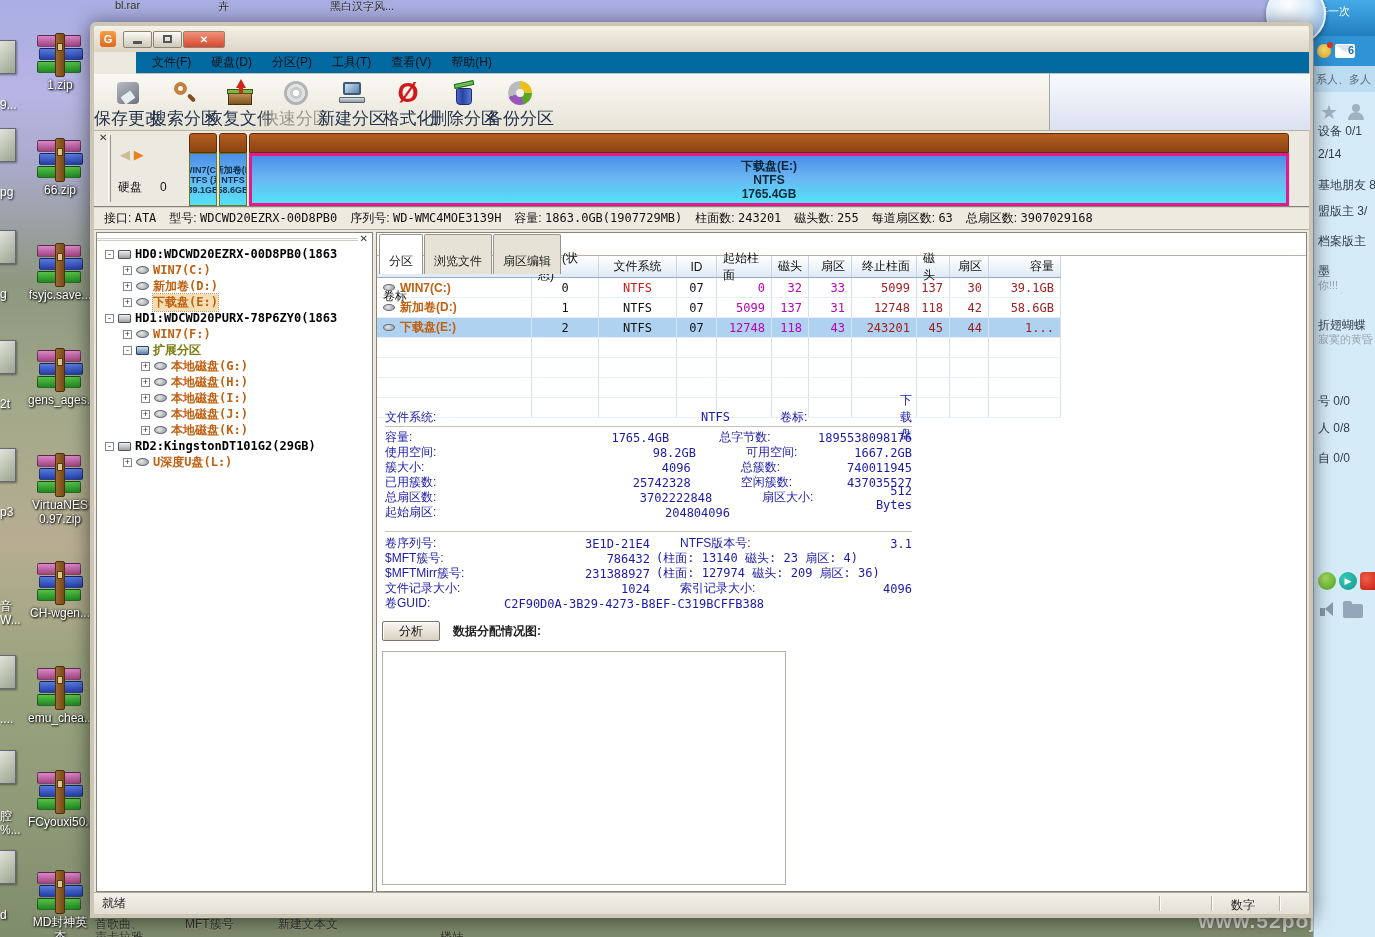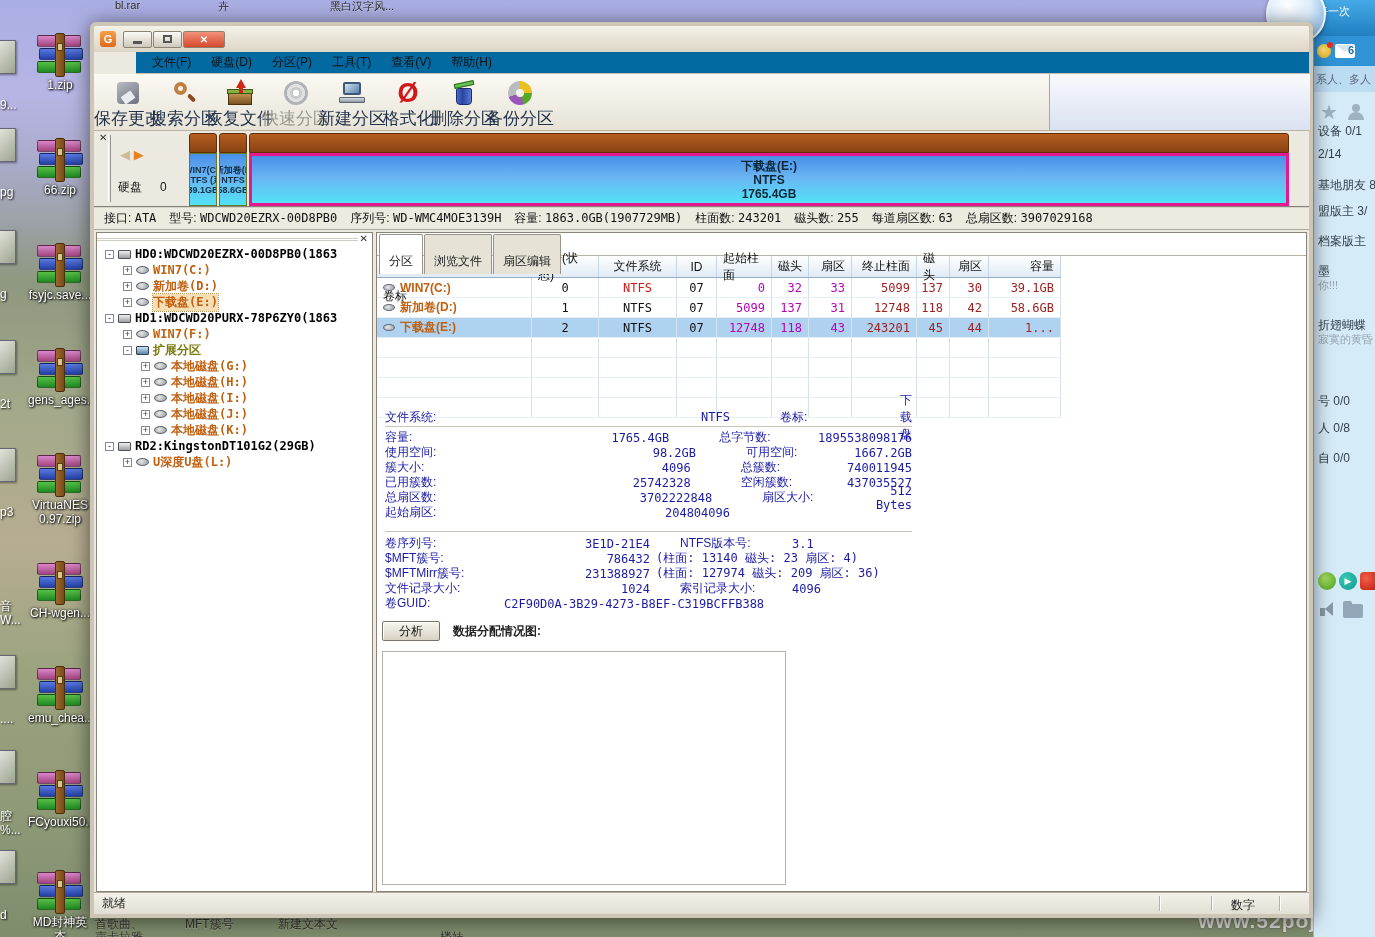--- a/index.html
+++ b/index.html
@@ -161,21 +161,21 @@
   .details1 { position:absolute; left:8px; top:177px; width:527px; }
   .d1row { display:flex; height:15px; font-size:12px; color:#1a1aa6; align-items:center; }
   .d1row.sep { border-bottom:1px solid #c8c4b8; height:17px; padding-bottom:2px; margin-bottom:3px; }
   .d1l1 { width:110px; } .d1v1 { width:235px; text-align:right; font-family:"DejaVu Sans Mono",monospace; }
   .d1l2 { width:120px; margin-left:50px; } .d1v2 { flex:1; text-align:right; font-family:"DejaVu Sans Mono",monospace; }
   .details2 { position:absolute; left:8px; top:298px; width:527px; border-top:1px solid #c8c4b8; padding-top:4px; }
   .d2row { display:flex; height:15px; font-size:12px; color:#1a1aa6; align-items:center; }
   .d2l1 { width:115px; } .d2v1 { width:150px; text-align:right; font-family:"DejaVu Sans Mono",monospace; }
   .d2row.guid .d2v1 { width:auto; text-align:left; margin-left:4px; }
   .d2extra { margin-left:6px; font-family:"DejaVu Sans Mono",monospace; }
-  .d2l2 { margin-left:30px; width:112px; } .d2v2 { flex:1; font-family:"DejaVu Sans Mono",monospace; }
+  .d2l2 { margin-left:30px; width:112px; } .d2v2 { flex:1; text-align:right; font-family:"DejaVu Sans Mono",monospace; }
 
   .analyze-row { position:absolute; left:5px; top:388px; display:flex; align-items:center; gap:13px; }
   .analyze-btn { width:58px; height:20px; font-size:12px; color:#111; background:linear-gradient(180deg,#f8f6f0,#d8d2c2);
     border:1px solid #7a7468; border-radius:2px; box-shadow:inset 1px 1px 0 #fff; display:flex; align-items:center; justify-content:center; }
   .map-label { font-size:12px; font-weight:bold; color:#222; }
   .map-box { position:absolute; left:5px; top:418px; width:404px; height:234px; border:1px solid #b4b0a4; background:#fff; }
 
   .statusbar { height:22px; background:linear-gradient(180deg,#f3f1ea,#e2ded2); border-top:1px solid #b0aa9a; position:relative; display:flex; align-items:center; font-size:12px; color:#222; }
   .status-left { margin-left:8px; }
   .ssep { position:absolute; top:3px; bottom:3px; width:2px; border-left:1px solid #b8b2a4; border-right:1px solid #fff; }

